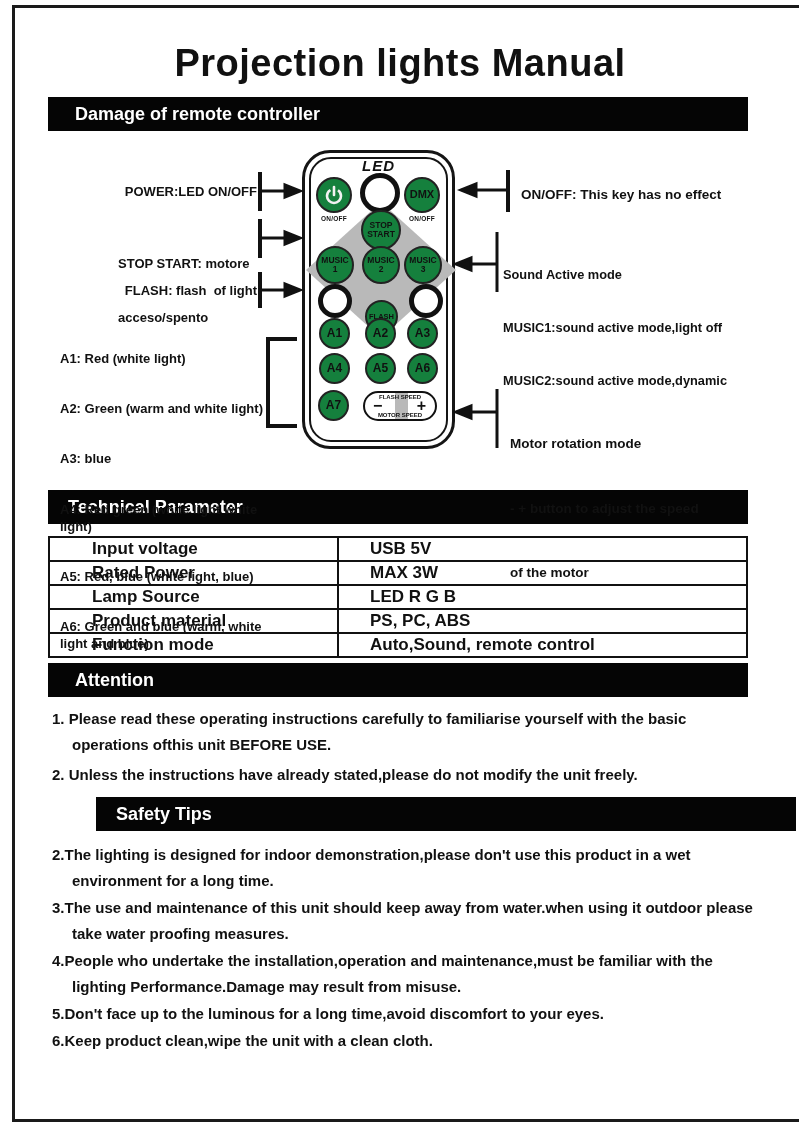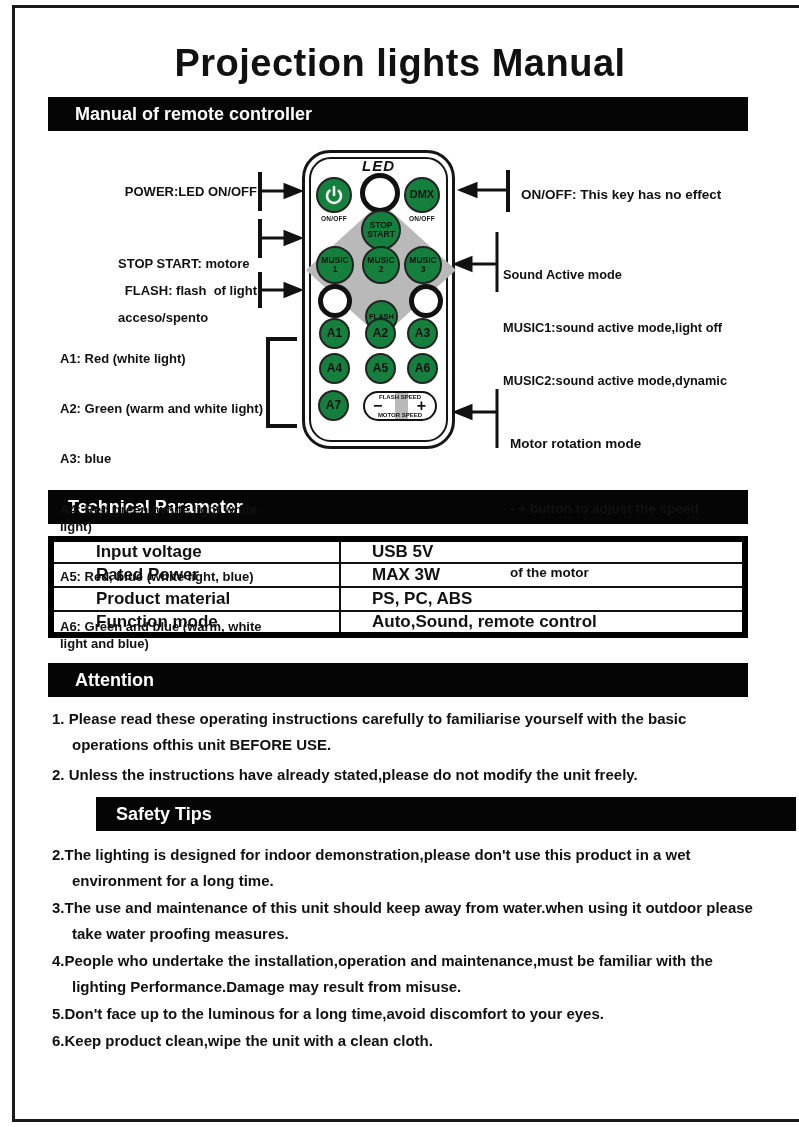--- a/index.html
+++ b/index.html
@@ -56,40 +56,40 @@
   .connectors { position:absolute; left:0; top:0; width:799px; height:500px;
     pointer-events:none; z-index:4; }
 
   
   .tech-table { position:absolute; left:48px; top:536px; width:700px;
     border-collapse:collapse; table-layout:fixed; z-index:2; }
   .tech-table td { border:2px solid #111; height:24px; font-size:17px; font-weight:700;
     padding:0; vertical-align:middle; }
   .tech-table td.c1 { width:289px; padding-left:42px; }
   .tech-table td.c2 { padding-left:31px; }
-  .tech-table { border:6px solid #000000; }
+  .tech-table { border:1px solid #000000; }
 
   
   .doc-list { position:absolute; list-style:none; font-size:15px; line-height:26px; z-index:2; }
   .doc-list li { padding-left:20px; text-indent:-20px; }
   .attention-list { left:52px; top:706px; width:708px; }
   .attention-list li { margin-bottom:4px; }
   .safety-list { left:52px; top:842px; width:714px; }
   .safety-list li { margin-bottom:1px; }
 </style>
 </head>
 <body>
 
 <div class="page">
   <div class="frame"></div>
 
   <h1 class="title">Projection lights Manual</h1>
 
   <div class="bar bar1">
-    <span>Manual of remote controller</span>
+    <span>Damage of remote controller</span>
   </div>
 
   <div class="remote">
     <div class="remote-inner"></div>
     <div class="led-brand">LED</div>
     <div class="diamond"></div>
 
     <div class="rbtn" style="left:11px;top:24px;width:36px;height:36px;">
       <svg width="24" height="24" viewBox="0 0 24 24">
         <circle cx="12" cy="13" r="7" fill="none" stroke="#f2f2f2" stroke-width="2.6" stroke-dasharray="29 8 100"></circle>
@@ -221,20 +221,24 @@
     <tbody>
       <tr>
         <td class="c1">Input voltage</td>
         <td class="c2">USB 5V</td>
       </tr>
       <tr>
         <td class="c1">Rated Power</td>
         <td class="c2">MAX 3W</td>
       </tr>
       <tr>
+        <td class="c1">Lamp Source</td>
+        <td class="c2">LED R G B</td>
+      </tr>
+      <tr>
         <td class="c1">Product material</td>
         <td class="c2">PS, PC, ABS</td>
       </tr>
       <tr>
         <td class="c1">Function mode</td>
         <td class="c2">Auto,Sound, remote control</td>
       </tr>
     </tbody>
   </table>
 

